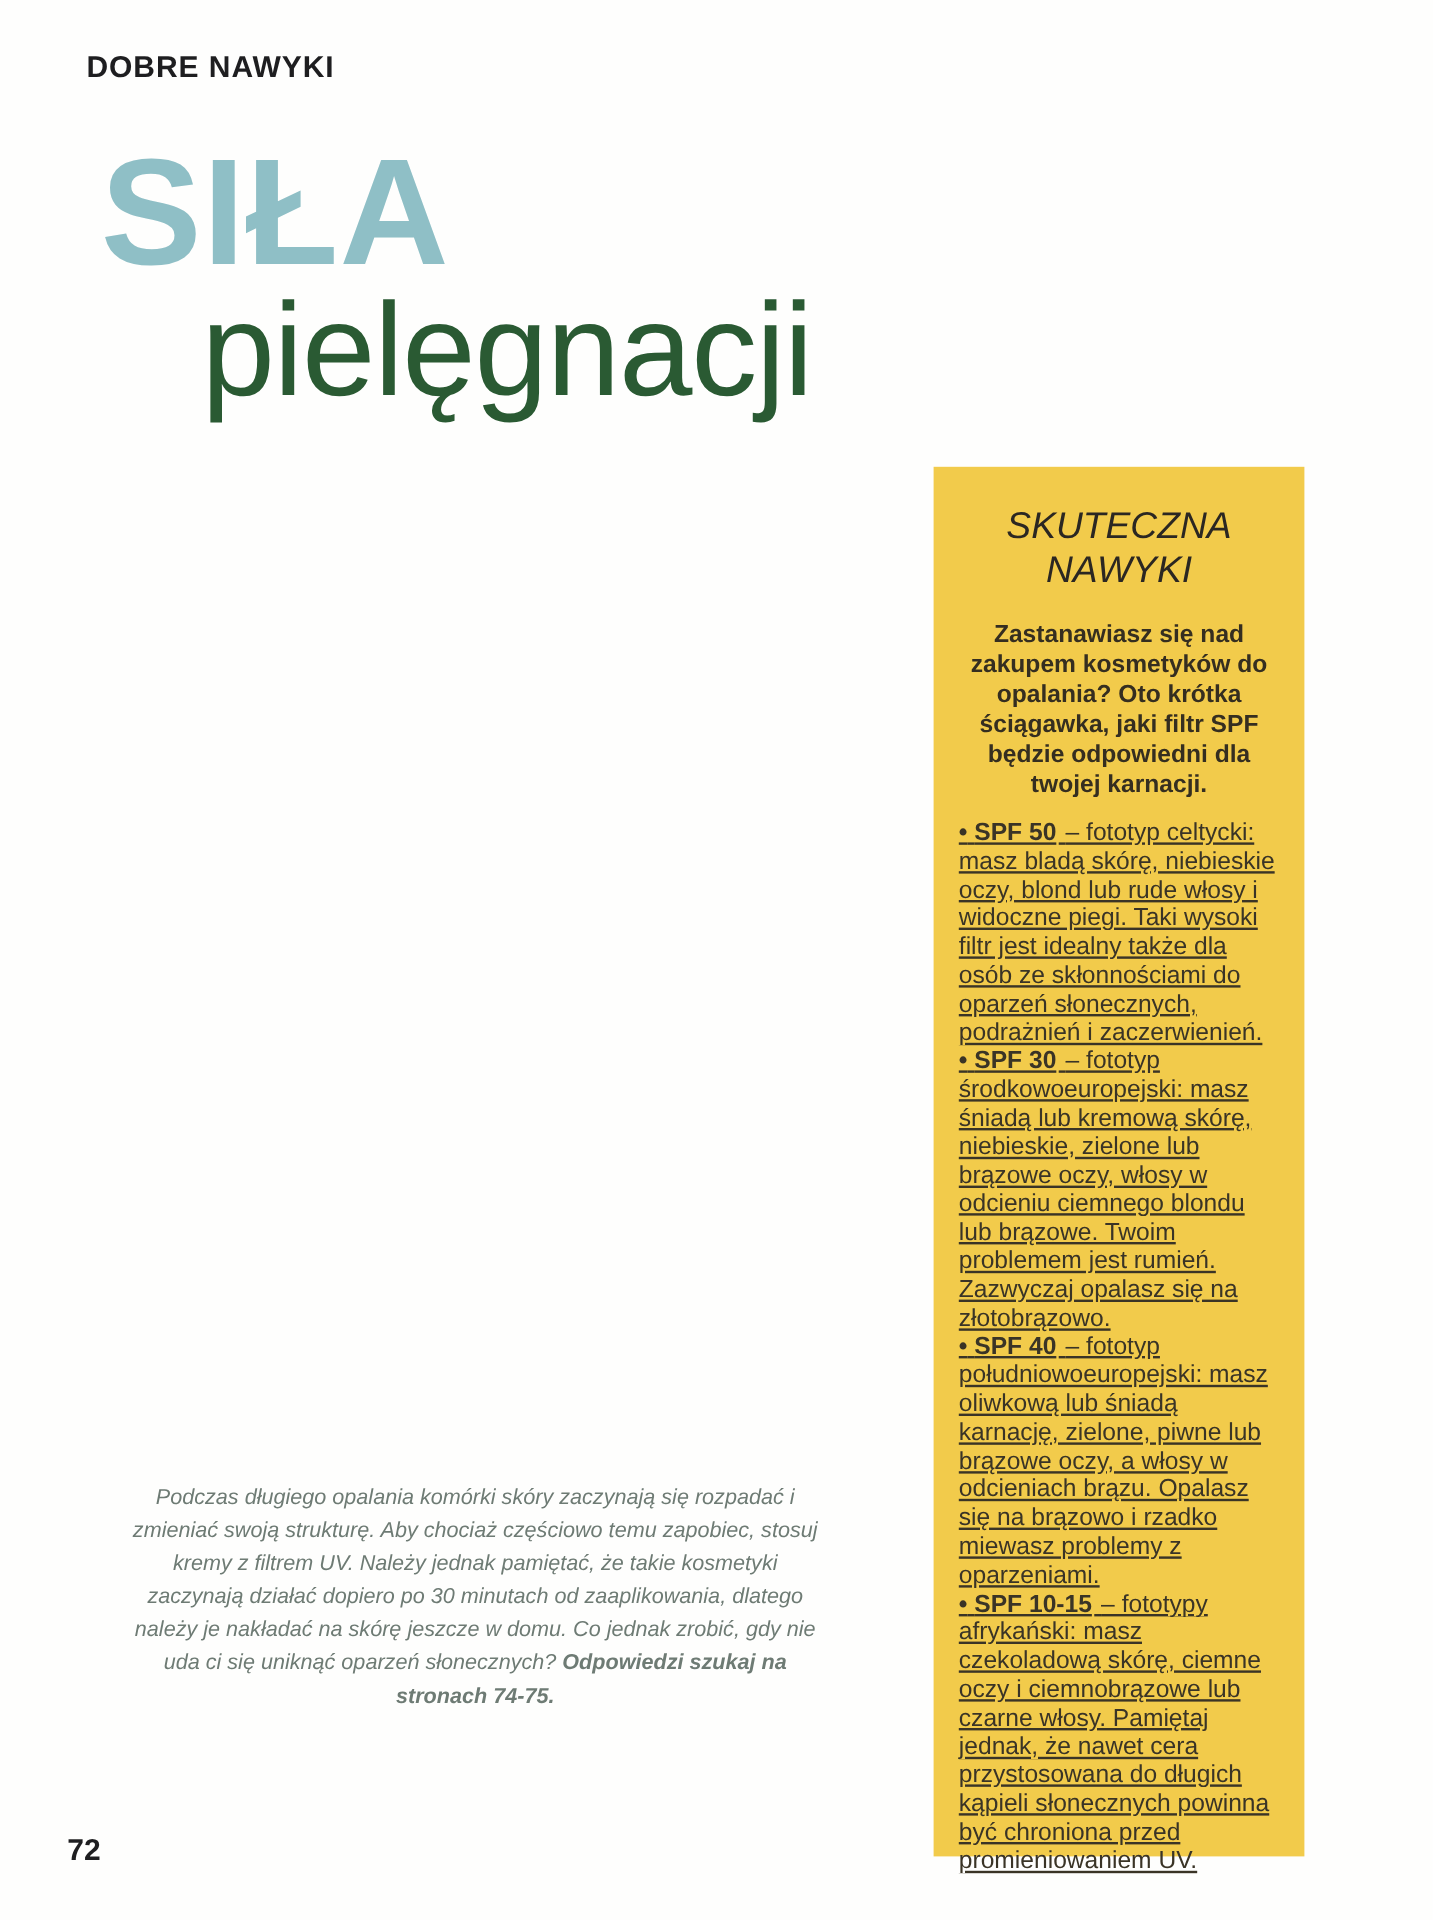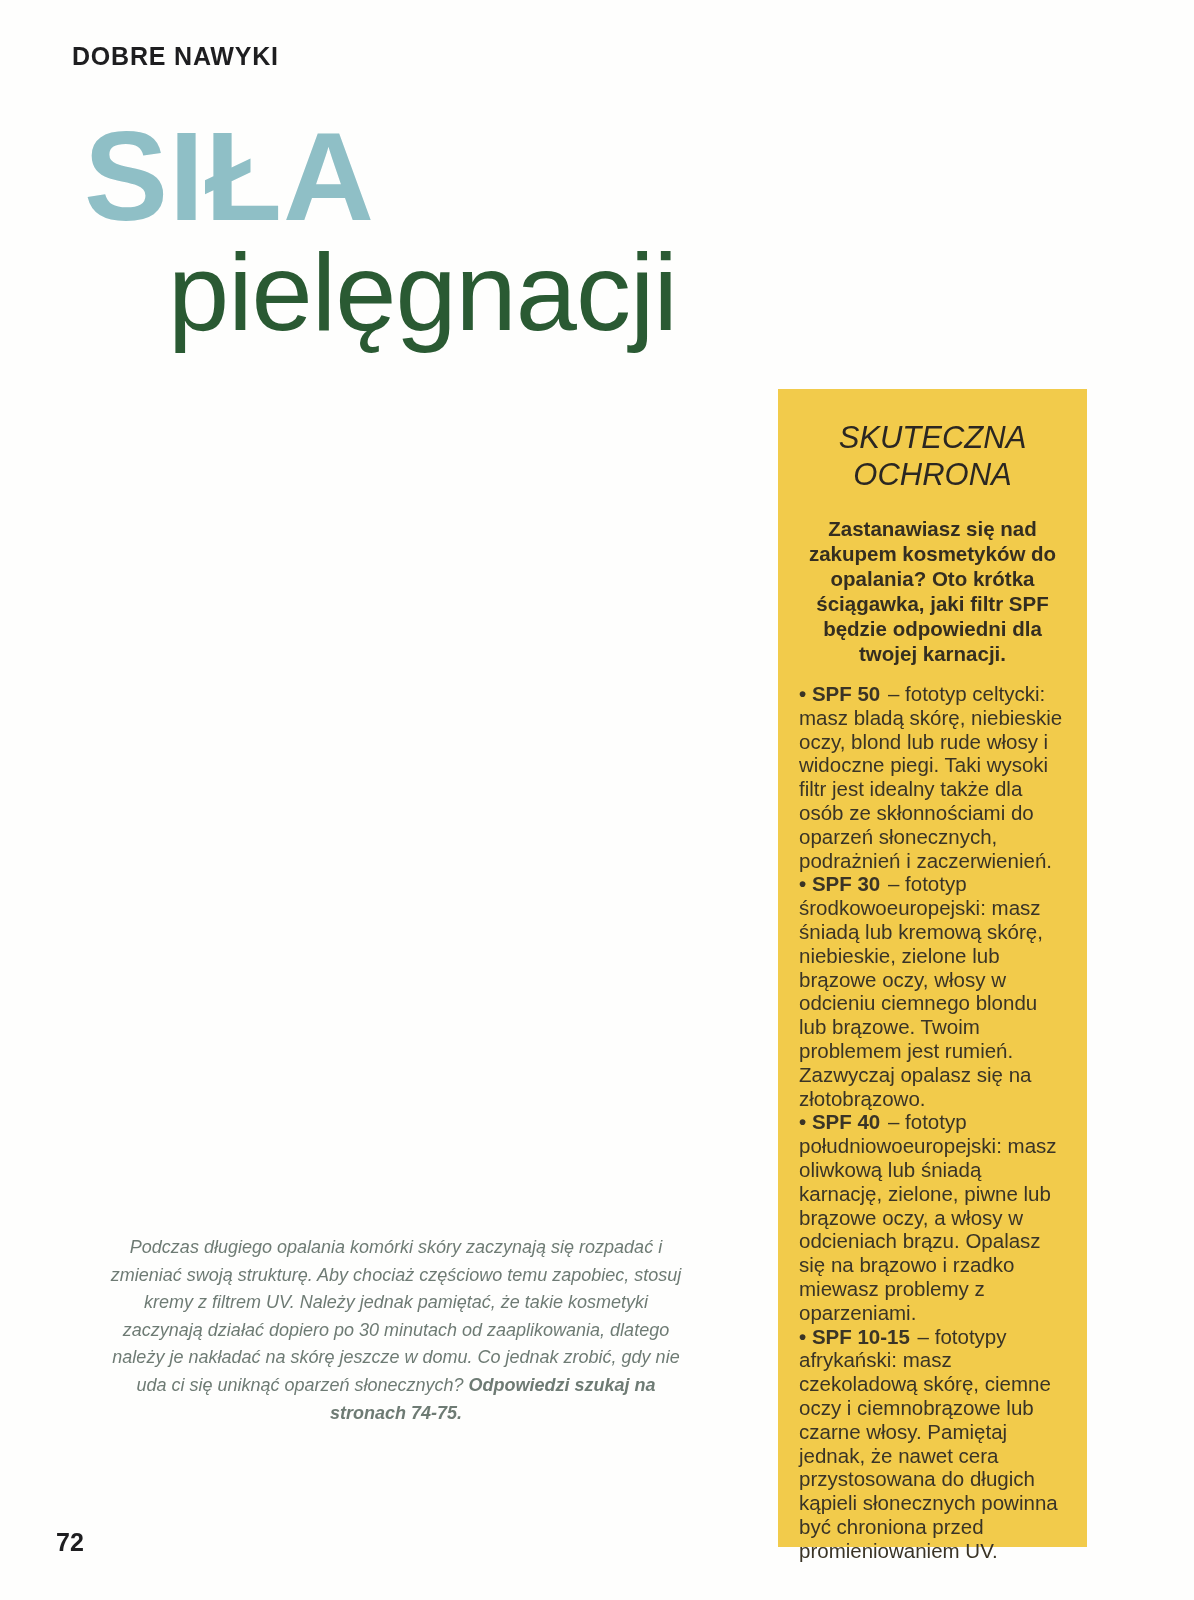--- a/index.html
+++ b/index.html
@@ -74,21 +74,21 @@
     font-weight: 700;
     text-align: center;
     color: #352e20;
   }
   .spf-items {
     margin-top: 16px;
     font-size: 20.5px;
     line-height: 23.8px;
     color: #3a3426;
   }
-  .spf-item { margin: 0; }
+  .spf-item { margin: 0; text-decoration: underline; }
   .spf-item .bullet { font-weight: 700; }
   .spf-item .spf-label { font-weight: 700; margin-right: 2px; }
   .note {
     position: absolute;
     left: 104px; top: 1234px;
     width: 584px;
     text-align: center;
     font-style: italic;
     font-size: 18px;
     line-height: 27.6px;
@@ -113,21 +113,21 @@
 
   <h1 style="font-weight:normal;">
     <span class="title-line1">SIŁA</span>
     <span class="title-line2">pielęgnacji</span>
   </h1>
 
 
   <aside class="spf-box">
     <h2 class="spf-title">
       <span>SKUTECZNA</span>
-      <span>OCHRONA</span>
+      <span>NAWYKI</span>
     </h2>
 
     <p class="spf-lead">Zastanawiasz się nad zakupem kosmetyków do opalania? Oto krótka ściągawka, jaki filtr SPF będzie odpowiedni dla twojej karnacji.</p>
 
     <div class="spf-items">
       <p class="spf-item"><span class="bullet">•</span> <span class="spf-label">SPF 50</span> <span class="spf-text">– fototyp celtycki: masz bladą skórę, niebieskie oczy, blond lub rude włosy i widoczne piegi. Taki wysoki filtr jest idealny także dla osób ze skłonnościami do oparzeń słonecznych, podrażnień i zaczerwienień.</span></p>
       <p class="spf-item"><span class="bullet">•</span> <span class="spf-label">SPF 30</span> <span class="spf-text">– fototyp środkowoeuropejski: masz śniadą lub kremową skórę, niebieskie, zielone lub brązowe oczy, włosy w odcieniu ciemnego blondu lub brązowe. Twoim problemem jest rumień. Zazwyczaj opalasz się na złotobrązowo.</span></p>
       <p class="spf-item"><span class="bullet">•</span> <span class="spf-label">SPF 40</span> <span class="spf-text">– fototyp południowoeuropejski: masz oliwkową lub śniadą karnację, zielone, piwne lub brązowe oczy, a włosy w odcieniach brązu. Opalasz się na brązowo i rzadko miewasz problemy z oparzeniami.</span></p>
       <p class="spf-item"><span class="bullet">•</span> <span class="spf-label">SPF 10-15</span> <span class="spf-text">– fototypy afrykański: masz czekoladową skórę, ciemne oczy i ciemnobrązowe lub czarne włosy. Pamiętaj jednak, że nawet cera przystosowana do długich kąpieli słonecznych powinna być chroniona przed promieniowaniem UV.</span></p>
     </div>

